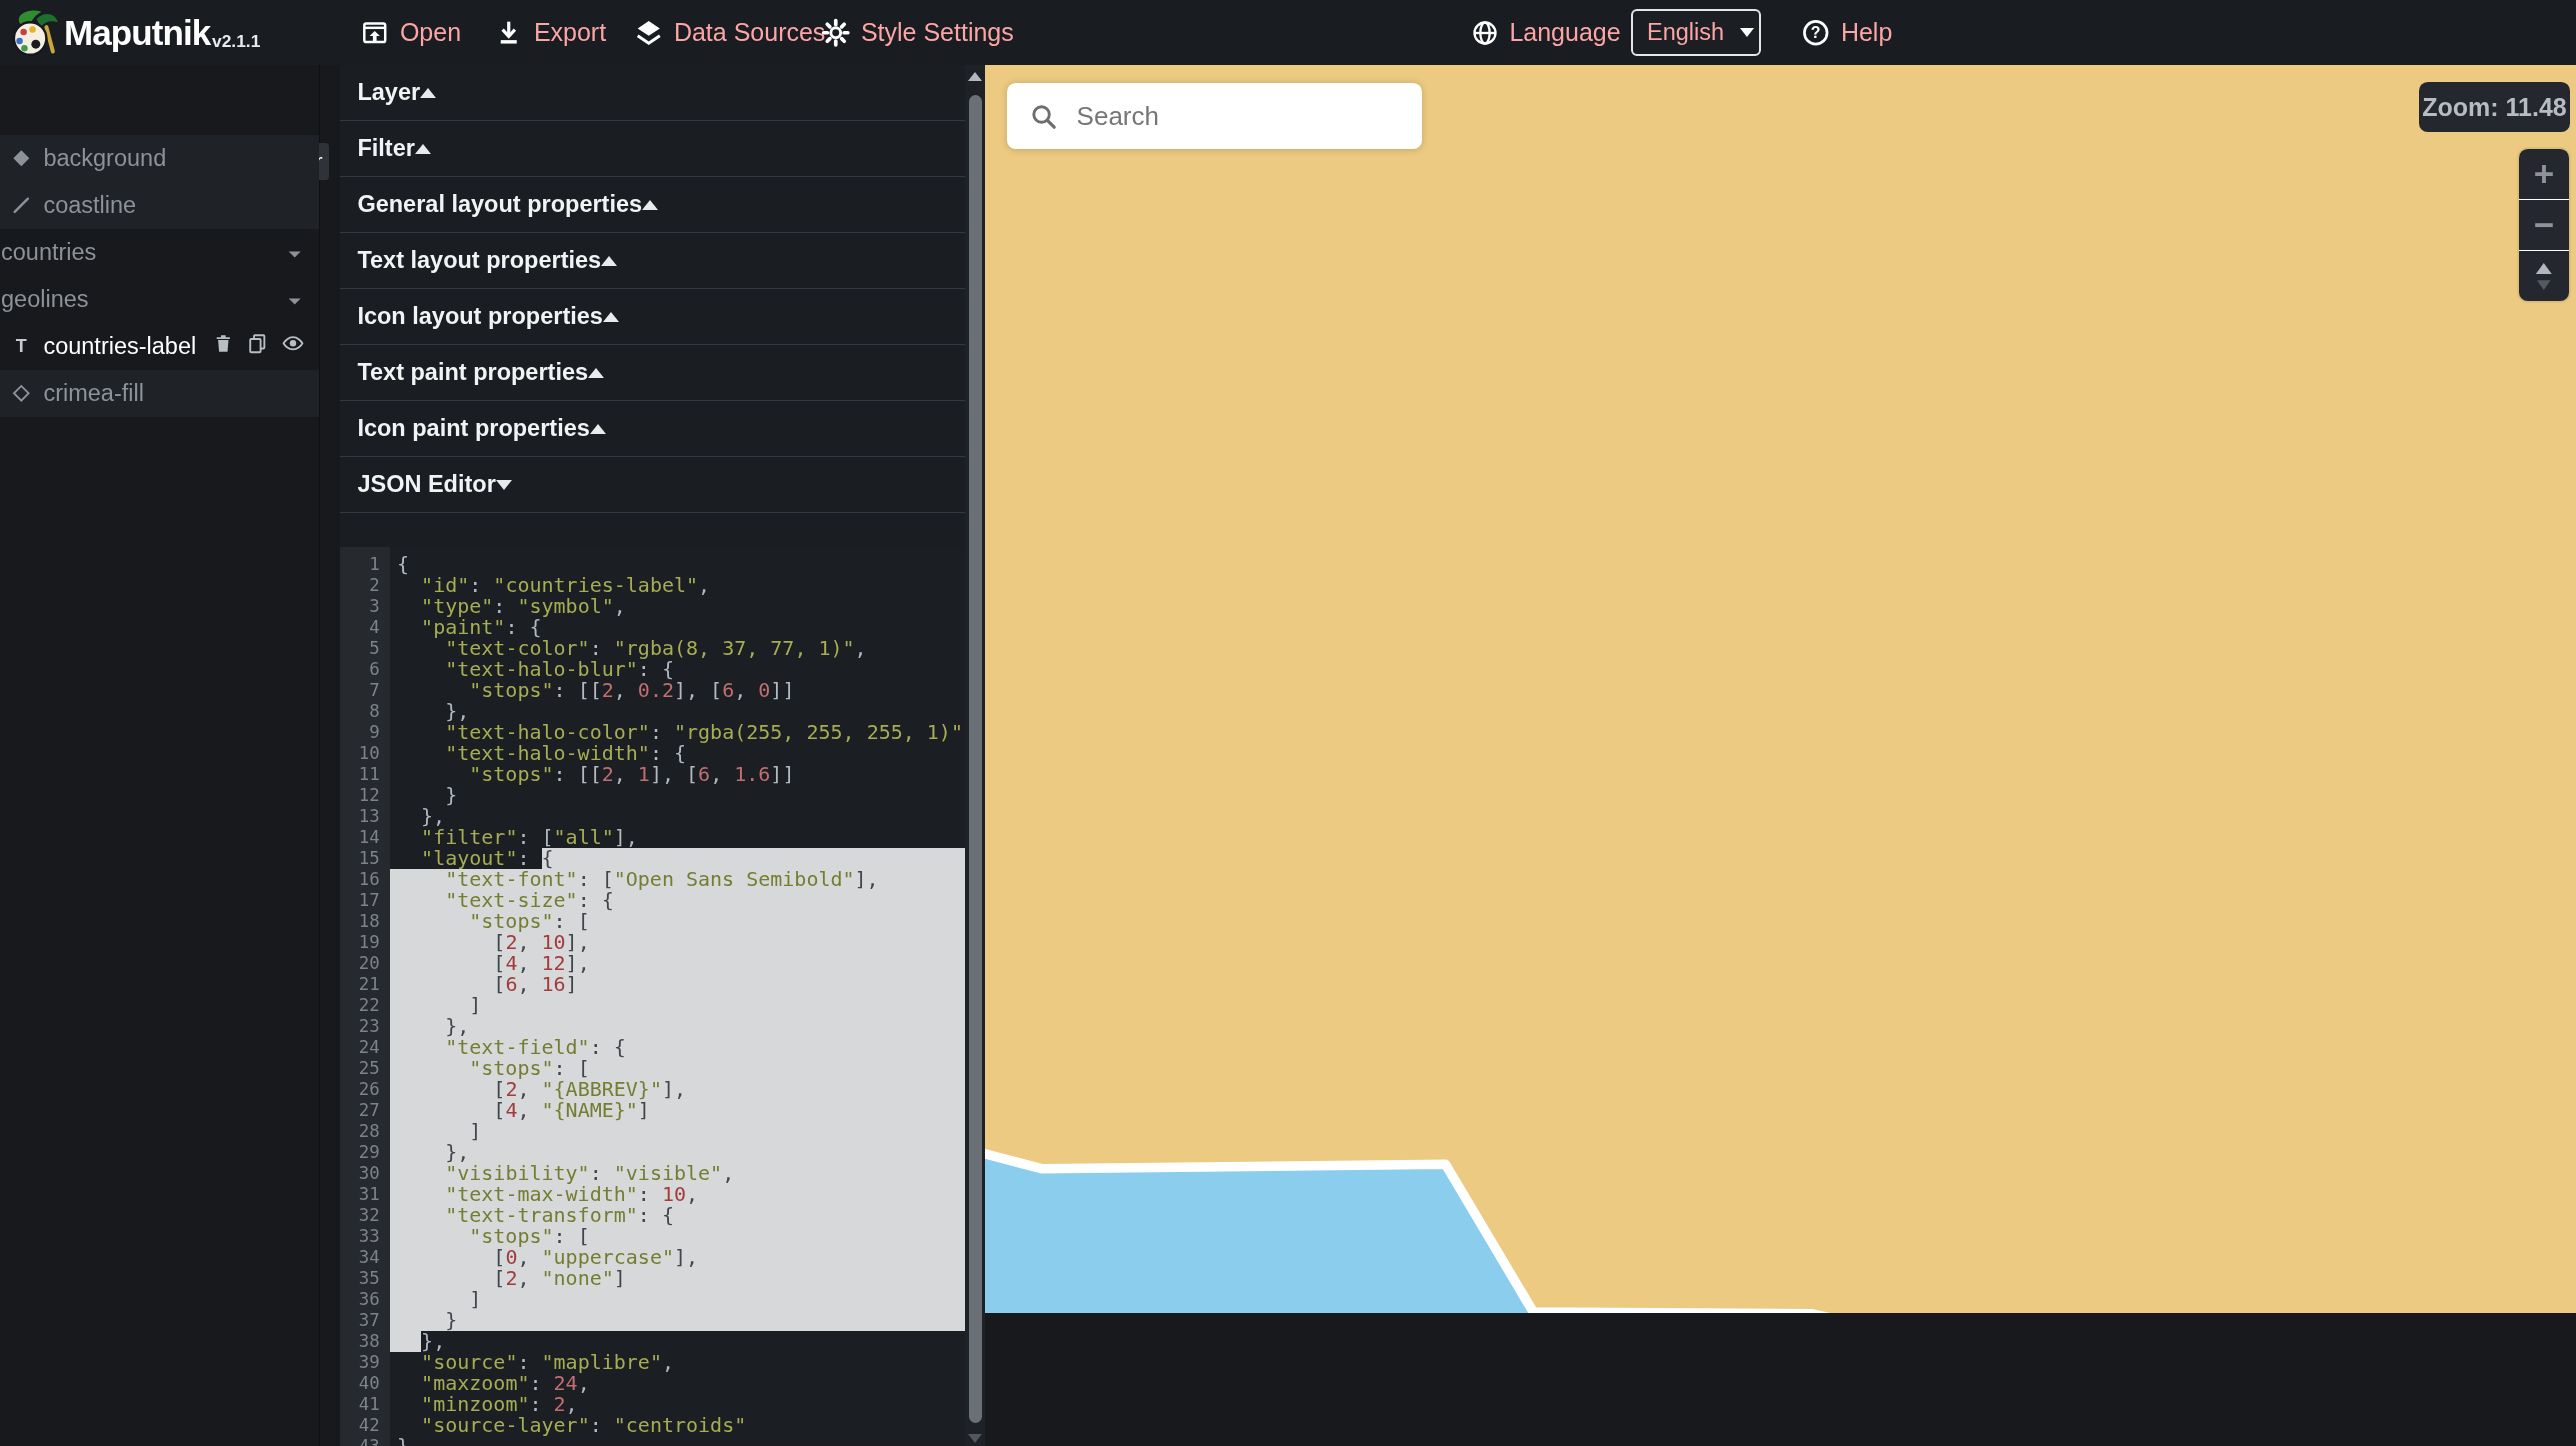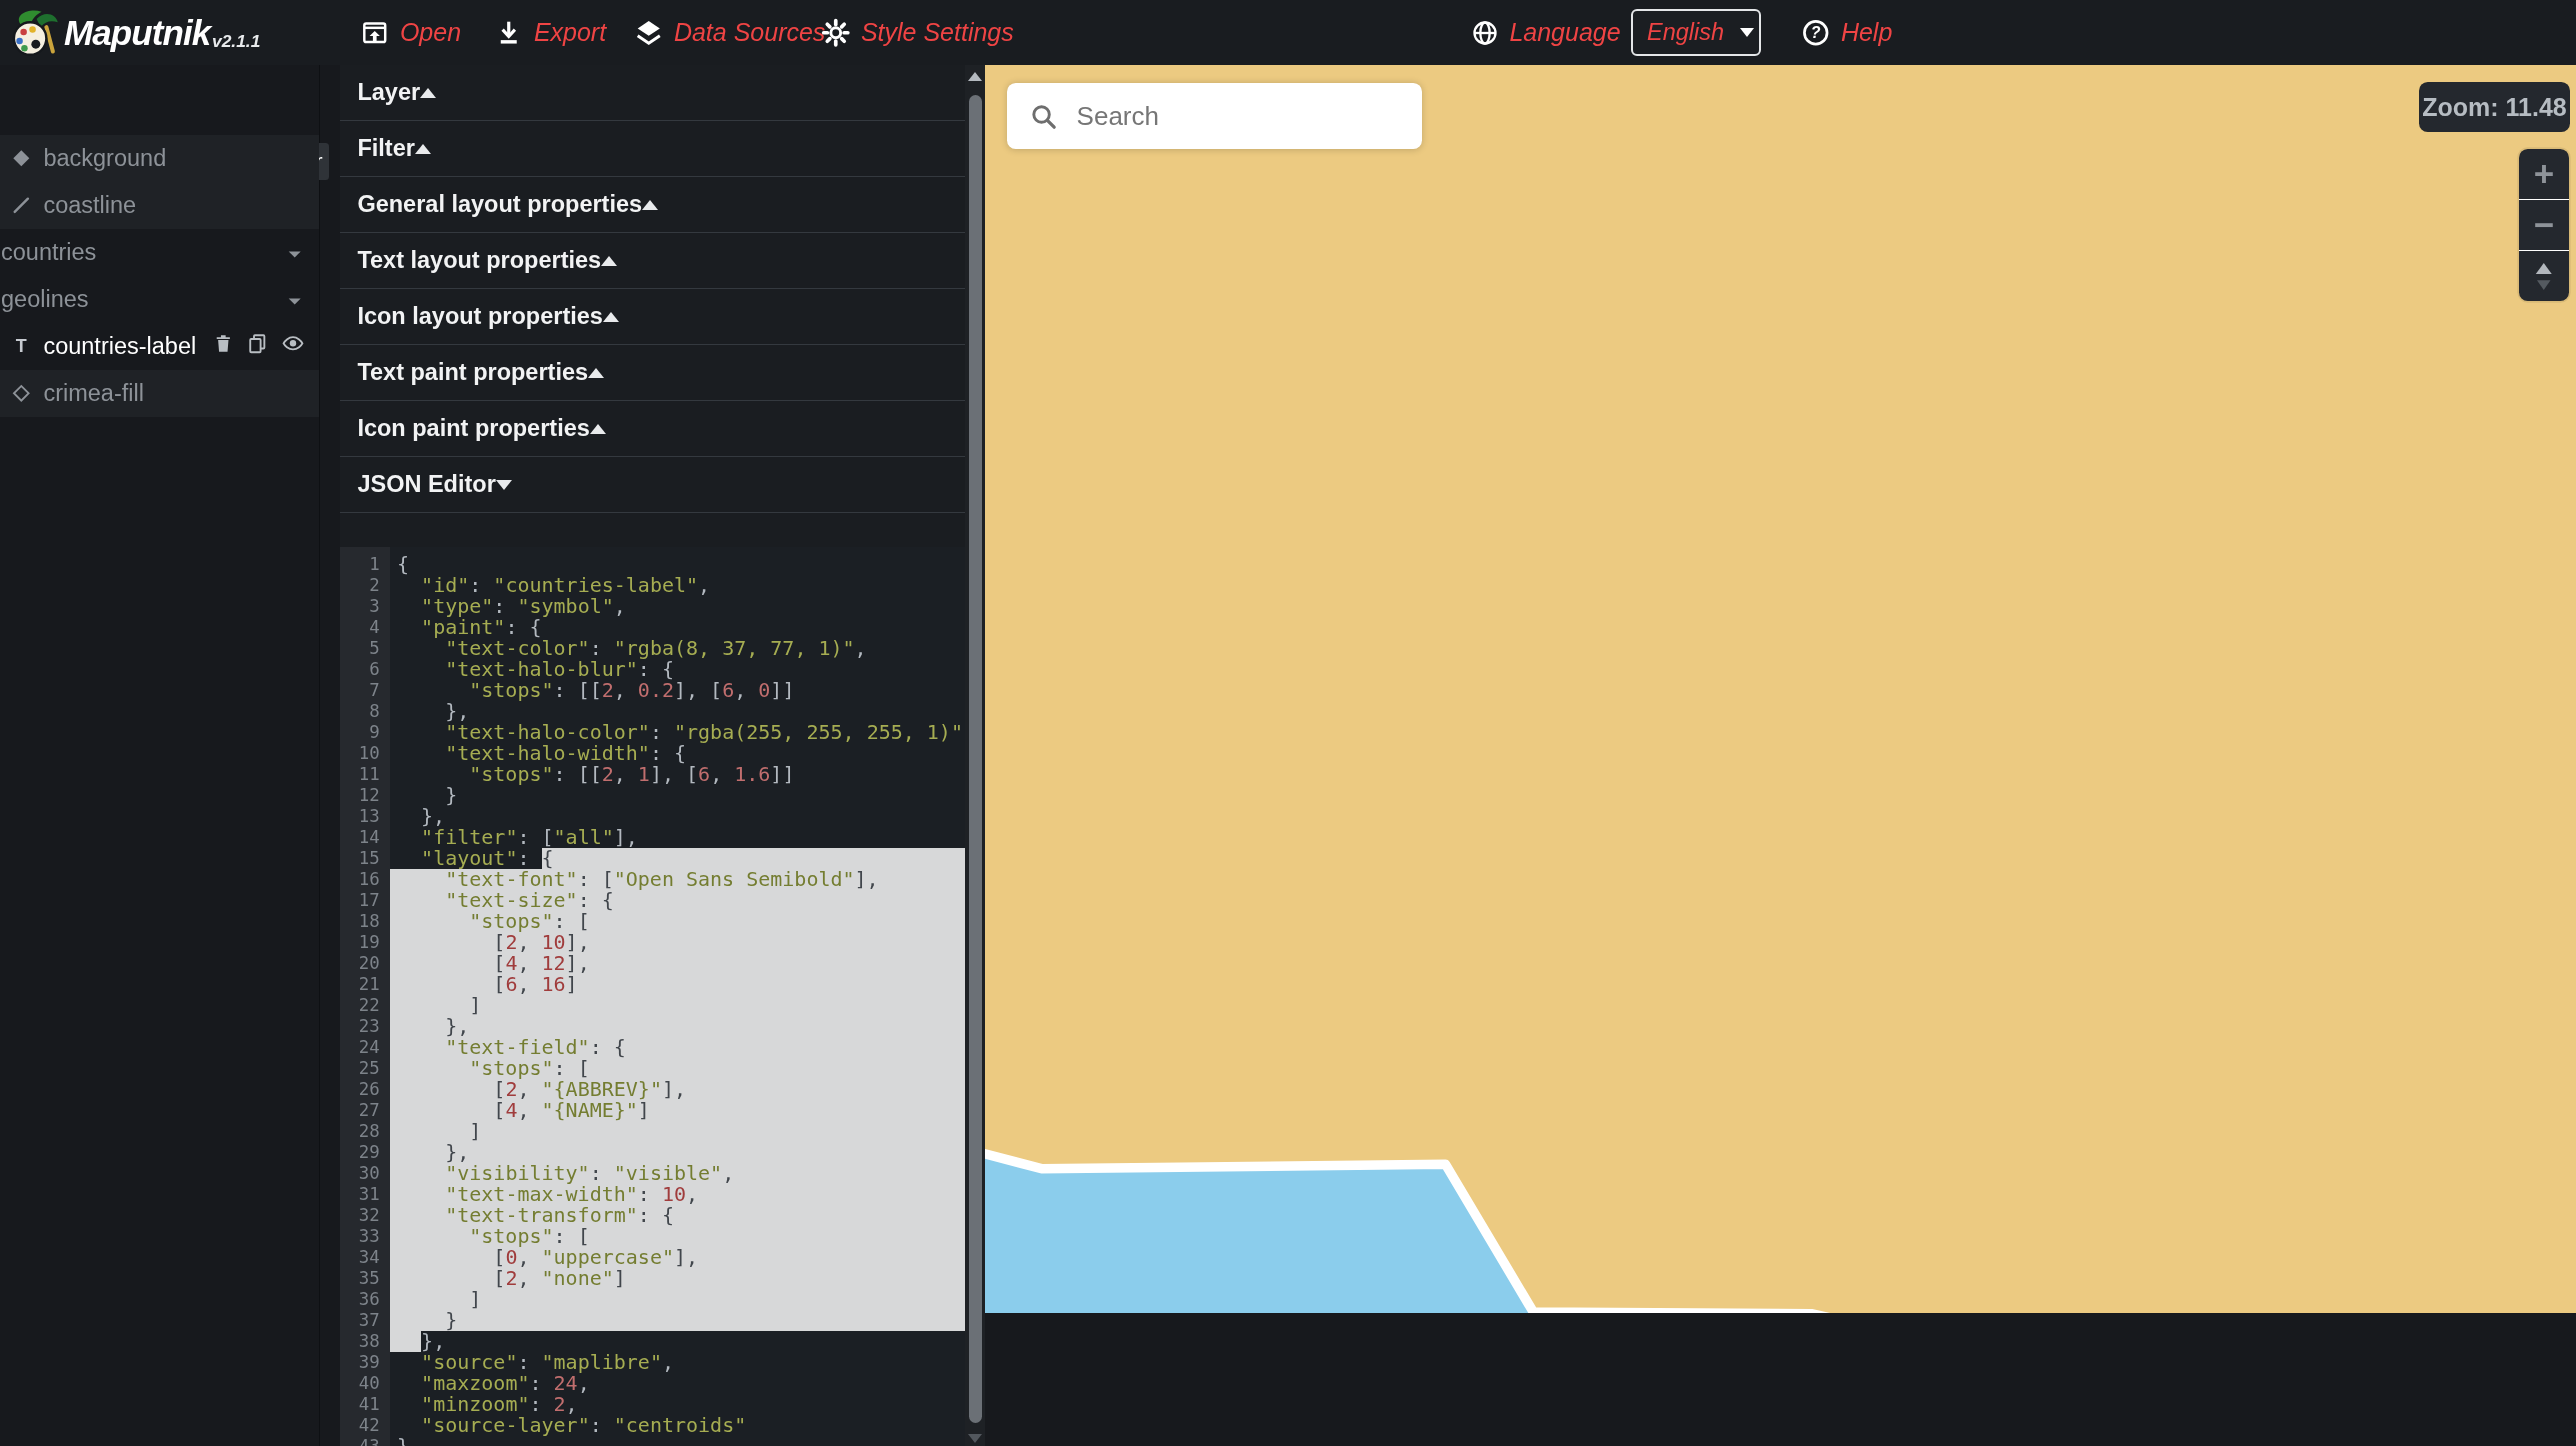--- a/index.html
+++ b/index.html
@@ -1,22 +1,22 @@
 <!DOCTYPE html>
 <html style="font-size:14px"><head>
 <meta charset="utf-8">
 <style>
   html,body{margin:0;padding:0;background:#000;}
   #app{position:relative;width:2576px;height:1446px;background:#17191d;overflow:hidden;
        font-family:"Liberation Sans",sans-serif;color:#fff;}
 
   
-  .toolbar{position:absolute;left:0;top:0;width:2576px;height:65px;background:#191c20;z-index:5;font-style:italic;}
+  .toolbar{position:absolute;left:0;top:0;width:2576px;height:65px;background:#191c20;z-index:5;}
   .tb-item{position:absolute;top:0;height:65px;display:flex;align-items:center;gap:10.4px;
-           font-size:25px;color:#ef4444;cursor:pointer;}
+           font-size:25px;color:#fca5a5;cursor:pointer;}
   .tb-item svg{flex:0 0 auto;}
   .app-title{position:absolute;left:64px;top:0;height:65px;line-height:65px;
              font-size:35px;font-weight:bold;letter-spacing:-0.9px;}
   .app-version{position:absolute;left:212px;top:31px;font-size:17.4px;font-weight:bold;color:#e8eaec;}
   .logo{position:absolute;left:8.7px;top:6px;}
   .tb-select{display:flex;align-items:center;justify-content:space-between;
              background:#1b1e22;border:1.7px solid #3b4046;border-radius:4.3px;
              height:47px;box-sizing:border-box;padding:0 12px 0 14px;font-size:23.5px;}
   .tb-select.focused{border:2.6px solid #e4e6e8;border-radius:6px;}
   .caret{width:0;height:0;border-left:7.8px solid transparent;border-right:7.8px solid transparent;

